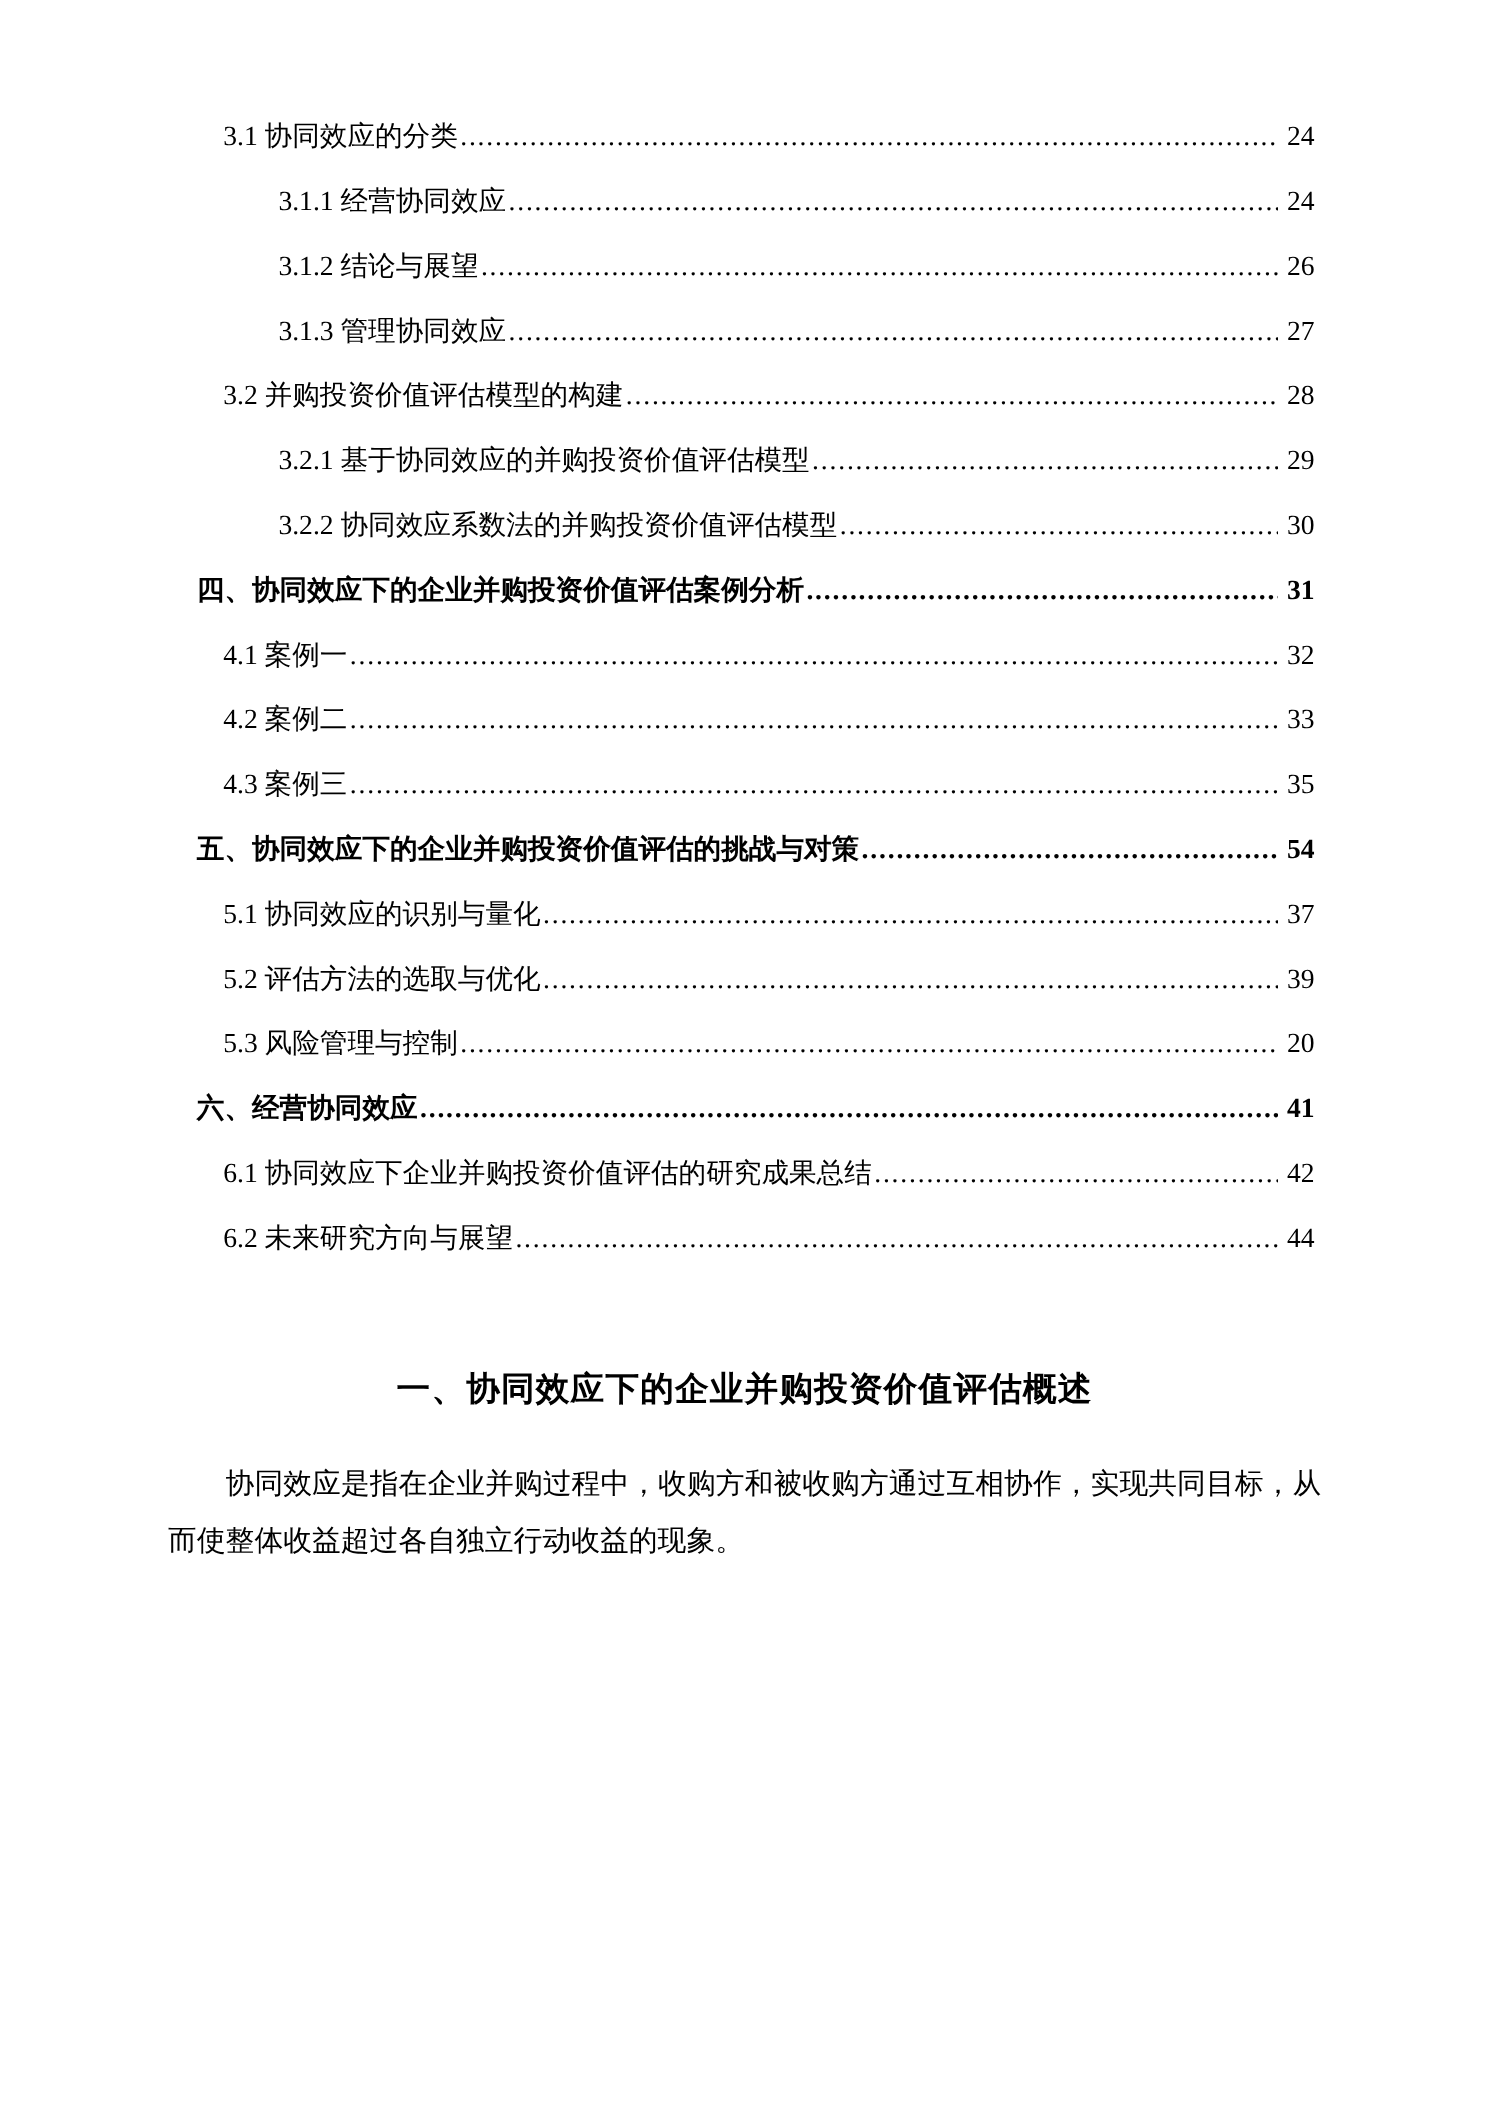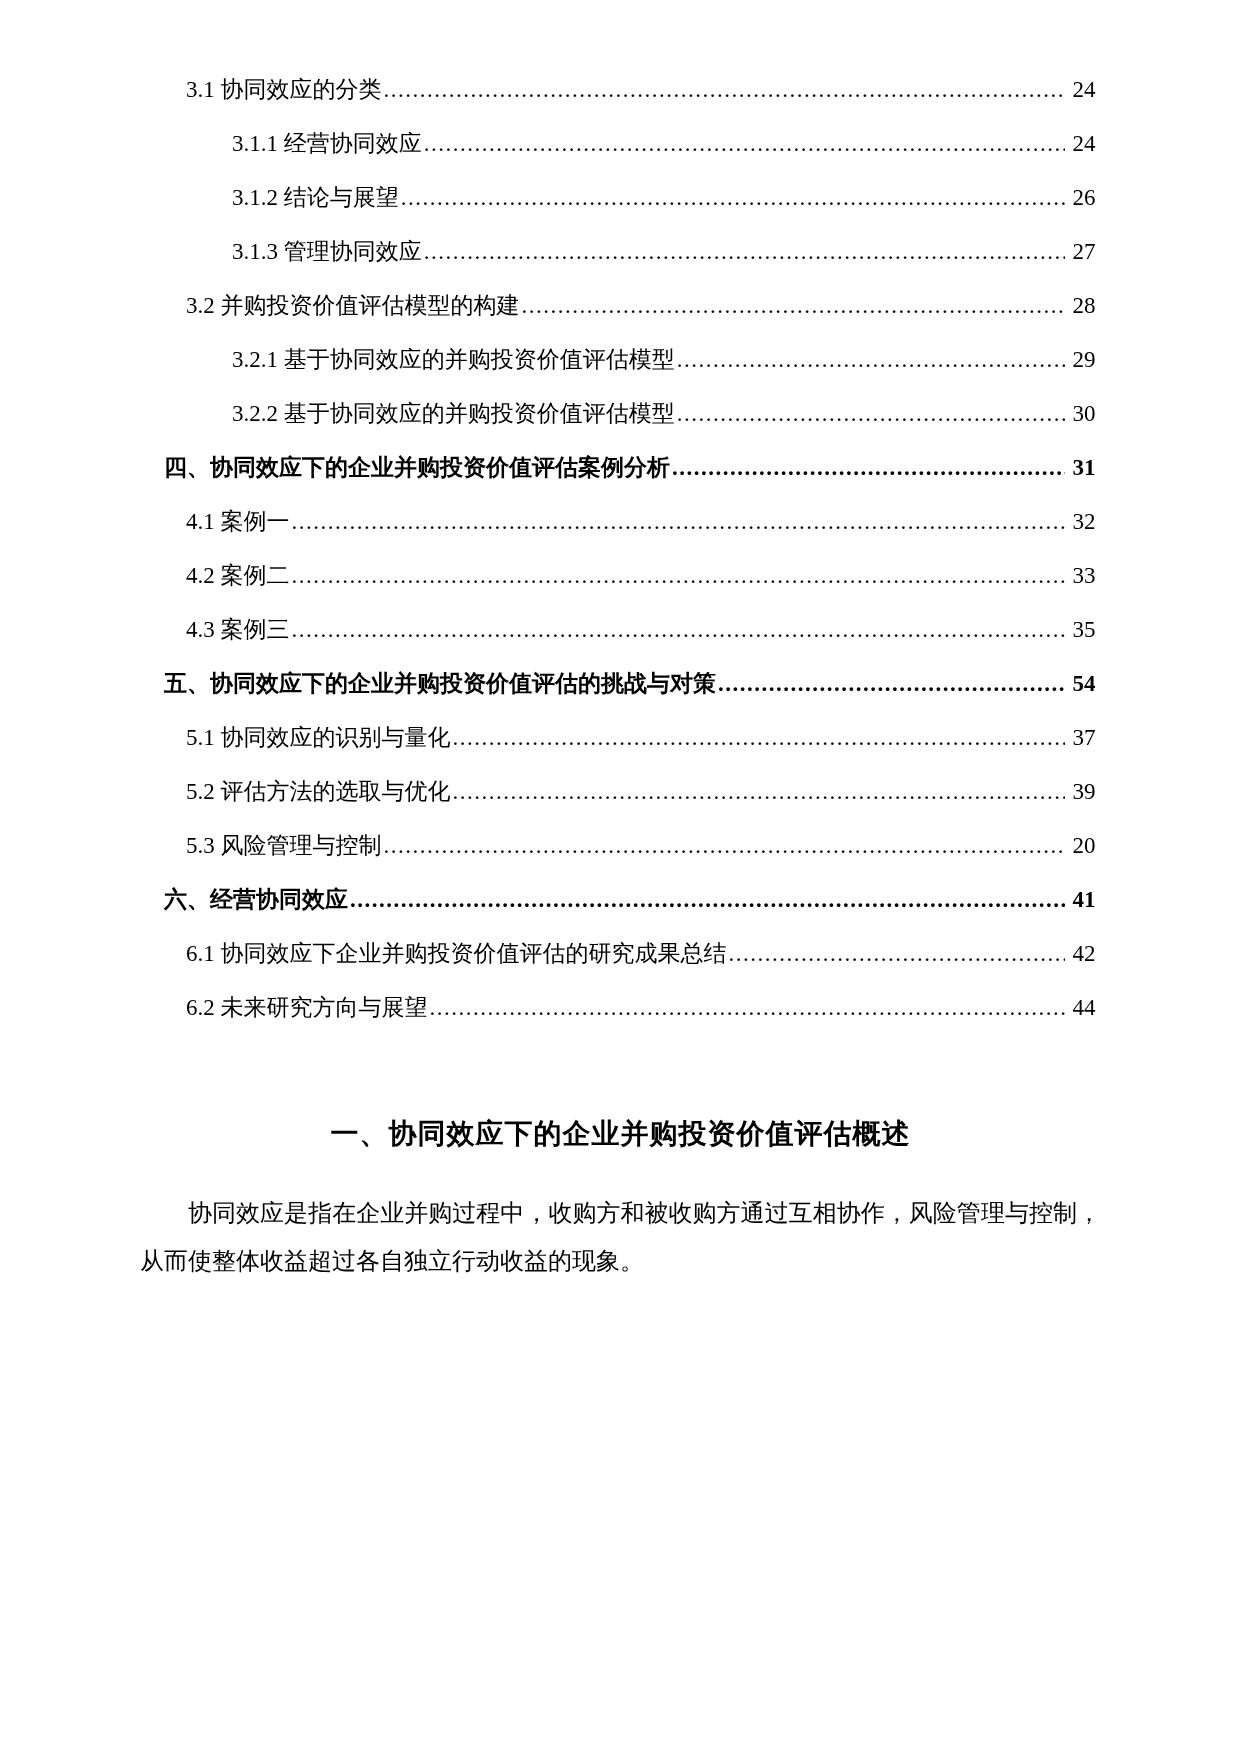--- a/index.html
+++ b/index.html
@@ -6,21 +6,21 @@
     margin: 0;
     padding: 0;
     background: #ffffff;
   }
   .page {
     width: 1241px;
     height: 1368px;
     background: #ffffff;
     position: relative;
     box-sizing: border-box;
-    padding: 68px 140px 60px 140px;
+    padding: 92px 140px 60px 140px;
     font-family: "Liberation Serif", "DejaVu Serif", serif;
     color: #000000;
     overflow: hidden;
   }
 
   
   .toc {
     margin-top: 10px;
   }
   .toc-entry {
@@ -105,21 +105,21 @@
         <span class="label">3.2  并购投资价值评估模型的构建</span>
         <span class="leader">........................................................................................................................</span>
         <span class="page-no">28</span>
       </div>
       <div class="toc-entry lvl-3">
         <span class="label">3.2.1  基于协同效应的并购投资价值评估模型</span>
         <span class="leader">........................................................................................................................</span>
         <span class="page-no">29</span>
       </div>
       <div class="toc-entry lvl-3">
-        <span class="label">3.2.2  基于协同效应的并购投资价值评估模型</span>
+        <span class="label">3.2.2  协同效应系数法的并购投资价值评估模型</span>
         <span class="leader">........................................................................................................................</span>
         <span class="page-no">30</span>
       </div>
       <div class="toc-entry lvl-top">
         <span class="label">四、协同效应下的企业并购投资价值评估案例分析</span>
         <span class="leader">........................................................................................................................</span>
         <span class="page-no">31</span>
       </div>
       <div class="toc-entry lvl-1">
         <span class="label">4.1  案例一</span>
@@ -168,15 +168,15 @@
       </div>
       <div class="toc-entry lvl-1">
         <span class="label">6.2  未来研究方向与展望</span>
         <span class="leader">........................................................................................................................</span>
         <span class="page-no">44</span>
       </div>
     </div>
 
   <h2 class="section-heading">一、协同效应下的企业并购投资价值评估概述</h2>
 
-  <p class="body-par">协同效应是指在企业并购过程中，收购方和被收购方通过互相协作，风险管理与控制，从而使整体收益超过各自独立行动收益的现象。</p>
+  <p class="body-par">协同效应是指在企业并购过程中，收购方和被收购方通过互相协作，实现共同目标，从而使整体收益超过各自独立行动收益的现象。</p>
 
 </div>
 
 </body></html>

